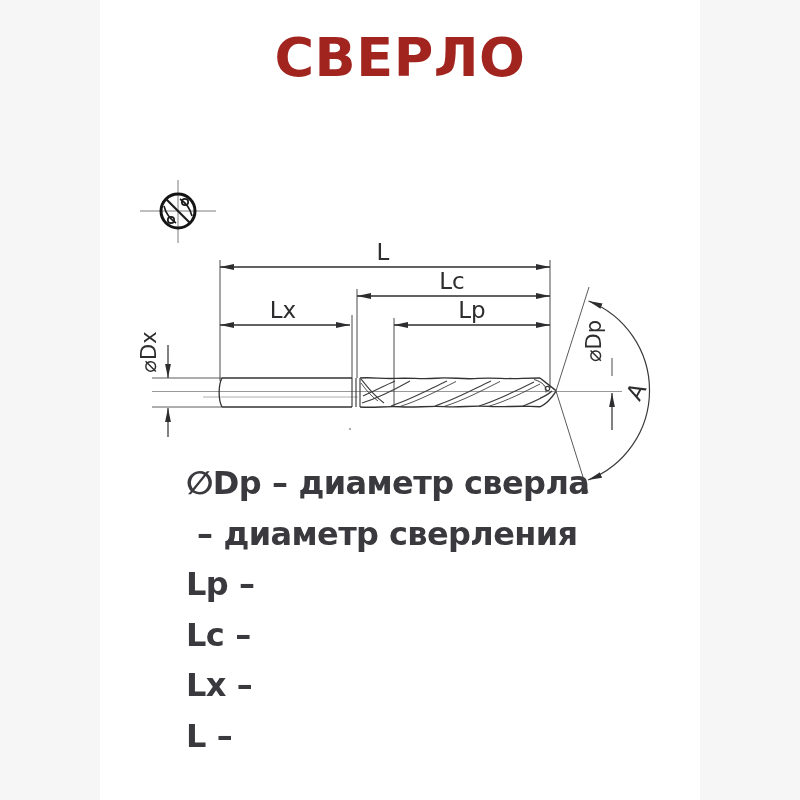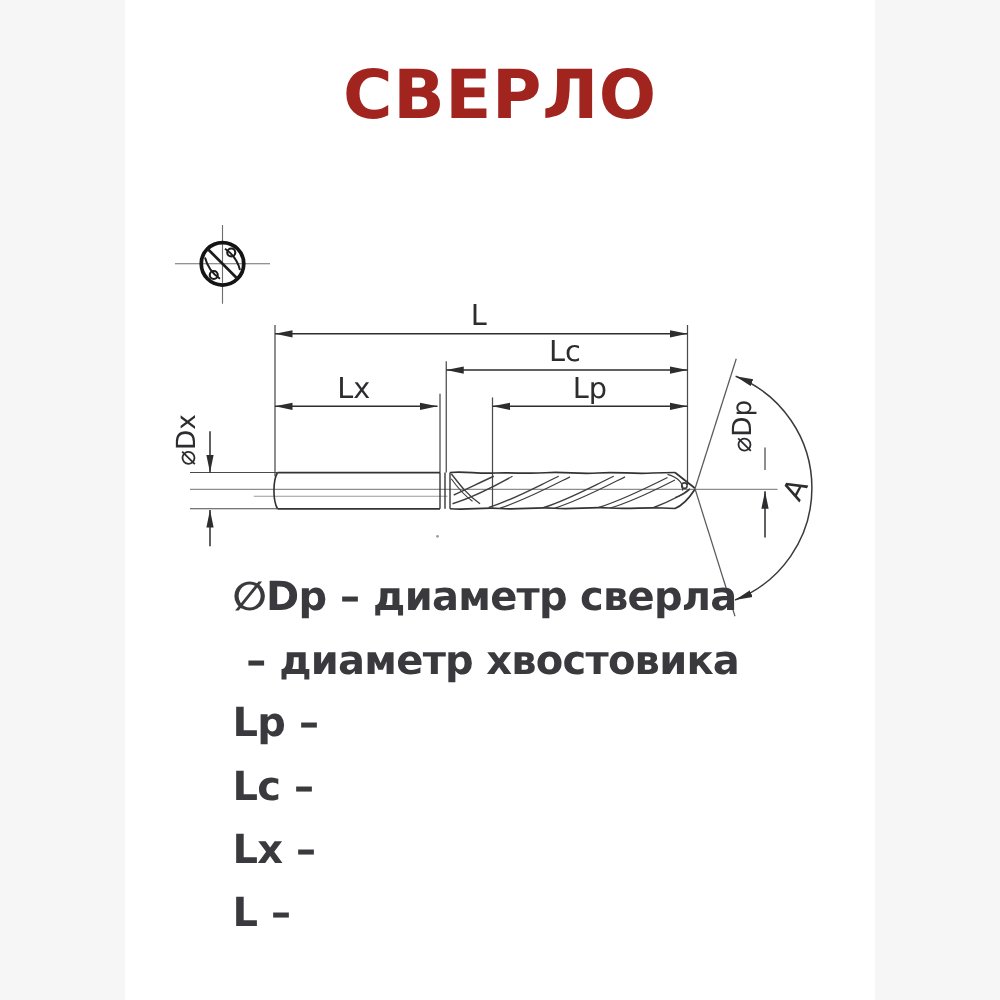--- a/index.html
+++ b/index.html
@@ -10,42 +10,42 @@
   }
   .panel{
     position:absolute;left:100px;top:0;width:600px;height:800px;
     background:#ffffff;
   }
   .band{position:absolute;top:0;width:100px;height:800px;background:#f6f6f7;}
   .band.left{left:0;} .band.right{right:0;}
 
   .header{position:absolute;left:100px;top:0;width:600px;text-align:center;}
   .title{
-    margin:0;padding-top:48px;
+    margin:0;padding-top:30px;
     font-family:"DejaVu Sans","Liberation Sans",sans-serif;
     font-size:54px;line-height:56px;font-weight:700;letter-spacing:.5px;
     color:#a2241f;
   }
   .subtitle{
     font-family:"DejaVu Sans","Liberation Sans",sans-serif;
     font-size:37px;line-height:47px;font-weight:700;letter-spacing:-1px;
     color:#3d3c3f;
   }
   .subtitle.first{margin-top:10px;}
 
   svg.draw{position:absolute;left:0;top:0;width:800px;height:800px;}
   .dimtxt{
     font-family:"DejaVu Sans",sans-serif;
     font-size:23px;fill:#2d2d2f;
   }
   .dimtxt.small{font-size:21px;}
 
   .legend{position:absolute;left:186px;top:458px;width:500px;}
   .legend-row{
-    height:50.5px;display:flex;white-space:nowrap;
+    height:50.5px;display:flex;align-items:center;white-space:nowrap;
     font-family:"DejaVu Sans","Liberation Sans",sans-serif;
     font-size:32px;font-weight:700;letter-spacing:-0.6px;color:#3a393d;
   }
   .lg-dash{margin:0 11px;}
 </style>
 </head>
 <body>
 
 <div class="band left"></div>
 <div class="band right"></div>
@@ -167,21 +167,21 @@
 </svg>
 
 <div class="legend">
   <div class="legend-row">
     <span class="lg-label">∅Dp</span>
     <span class="lg-dash">–</span>
     <span class="lg-desc">диаметр сверла</span>
   </div>
   <div class="legend-row">
     <span class="lg-dash">–</span>
-    <span class="lg-desc">диаметр хвостовика</span>
+    <span class="lg-desc">диаметр сверления</span>
   </div>
   <div class="legend-row">
     <span class="lg-label">Lp</span>
     <span class="lg-dash">–</span>
   </div>
   <div class="legend-row">
     <span class="lg-label">Lc</span>
     <span class="lg-dash">–</span>
   </div>
   <div class="legend-row">

